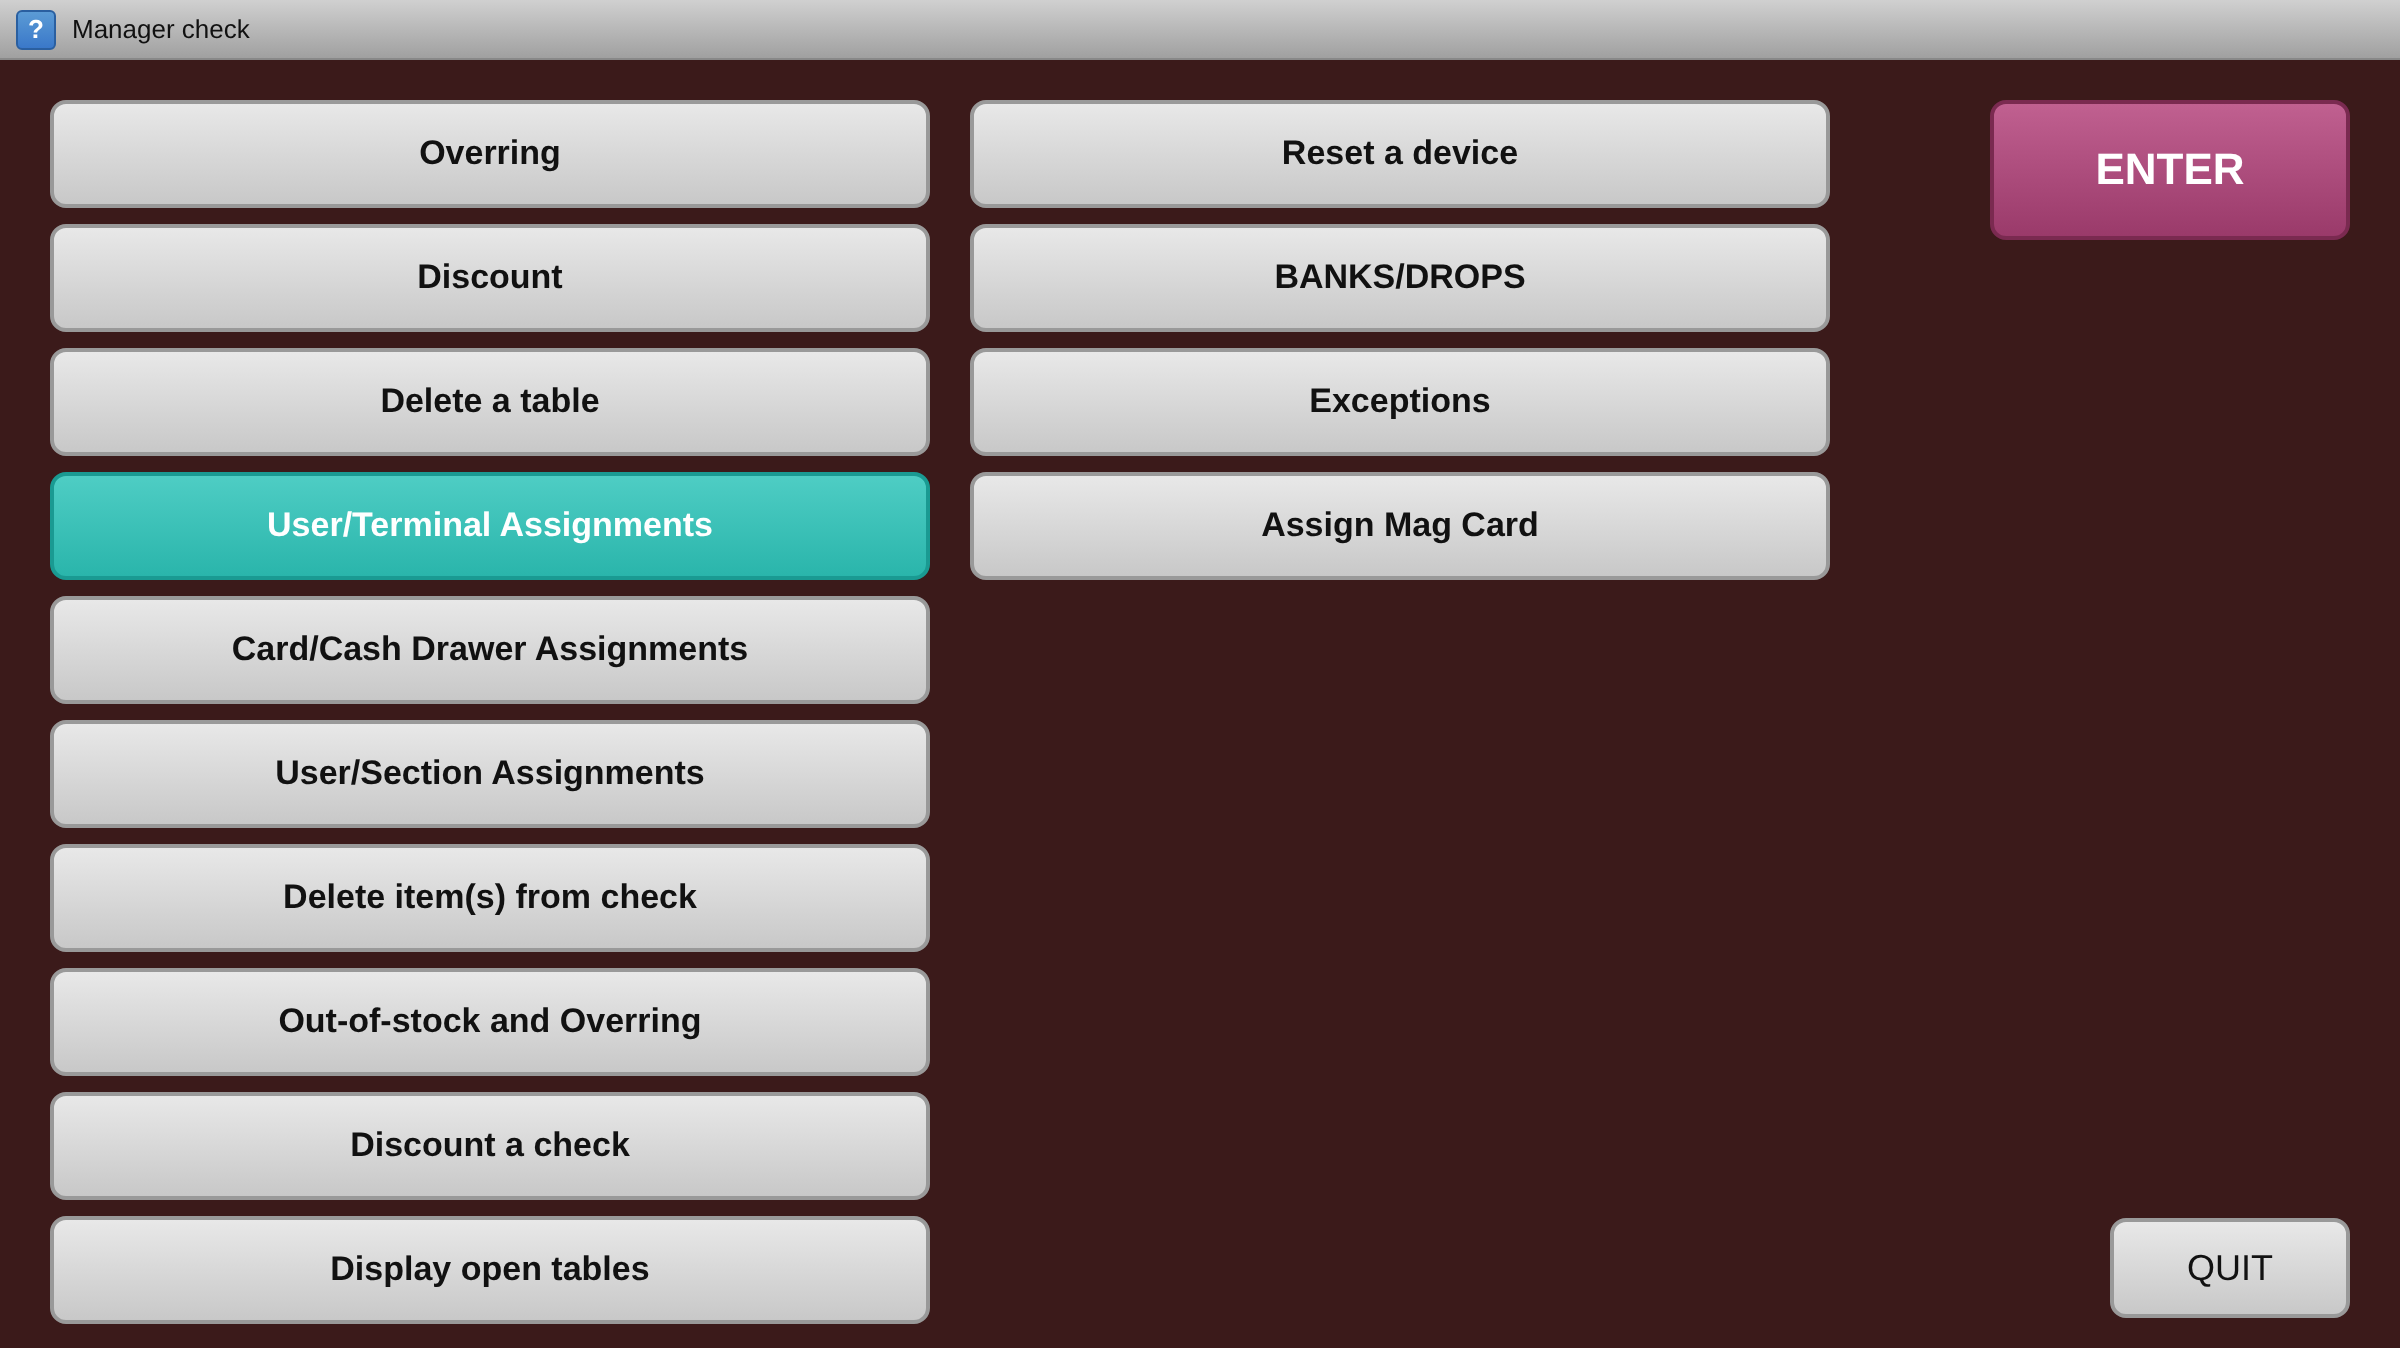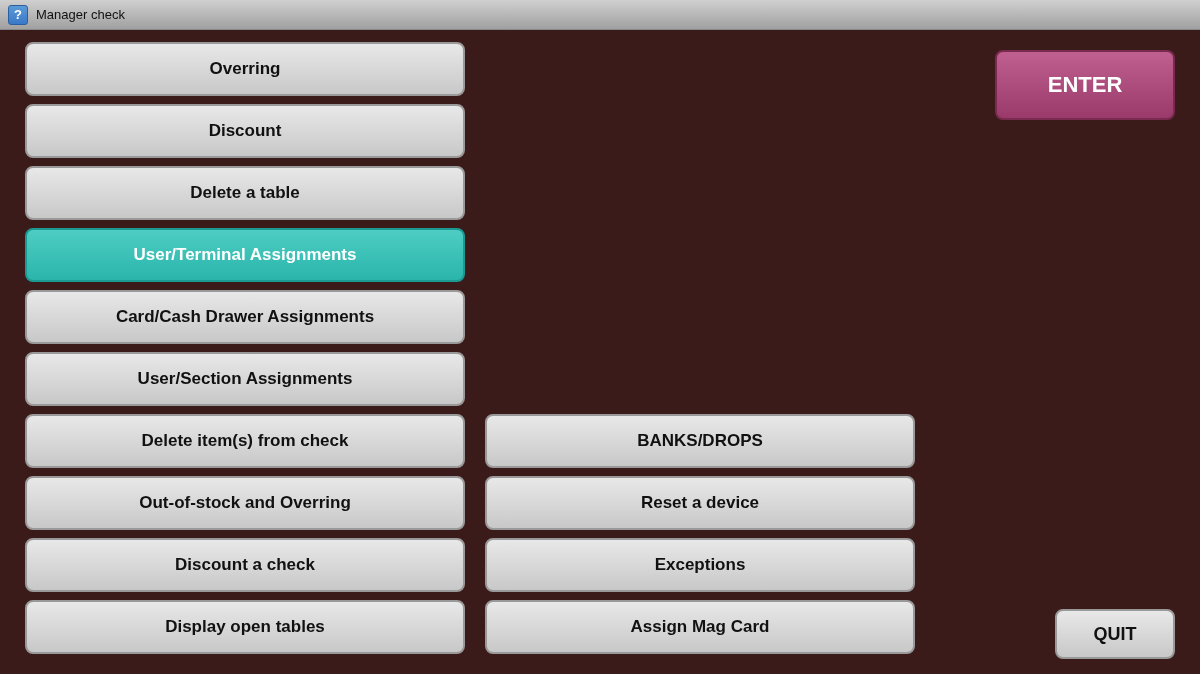--- a/index.html
+++ b/index.html
@@ -46,21 +46,20 @@
       color: #111;
       font-weight: normal;
     }
 
     .main-content {
       padding: 20px 25px;
       display: flex;
       gap: 20px;
       height: calc(674px - 30px);
       position: relative;
-      align-items: flex-end;
     }
 
     .left-column {
       display: flex;
       flex-direction: column;
       gap: 8px;
       width: 440px;
     }
 
     .right-column {
@@ -111,21 +110,21 @@
       top: 20px;
       right: 25px;
     }
 
     .btn-quit {
       background: linear-gradient(to bottom, #e8e8e8, #c8c8c8);
       border: 2px solid #999;
       border-radius: 8px;
       padding: 10px 20px;
       font-size: 18px;
-      font-weight: bold;
+      font-weight: normal;
       color: #111;
       cursor: pointer;
       text-align: center;
       width: 120px;
       height: 50px;
       display: flex;
       align-items: center;
       justify-content: center;
       position: absolute;
       bottom: 15px;
@@ -149,22 +148,22 @@
       <button class="btn">Delete a table</button>
       <button class="btn btn-active">User/Terminal Assignments</button>
       <button class="btn">Card/Cash Drawer Assignments</button>
       <button class="btn">User/Section Assignments</button>
       <button class="btn">Delete item(s) from check</button>
       <button class="btn">Out-of-stock and Overring</button>
       <button class="btn">Discount a check</button>
       <button class="btn">Display open tables</button>
     </div>
   <div class="right-column" id="right-column">
-  <button class="btn">BANKS/DROPS</button>
-      <button class="btn">Reset a device</button>
+  <button class="btn">Reset a device</button>
+      <button class="btn">BANKS/DROPS</button>
       <button class="btn">Exceptions</button>
       <button class="btn">Assign Mag Card</button>
     </div>
 
   <button class="btn-enter">
     <span>ENTER</span>
   </button>
 
   <button class="btn-quit">
     <span>QUIT</span>

